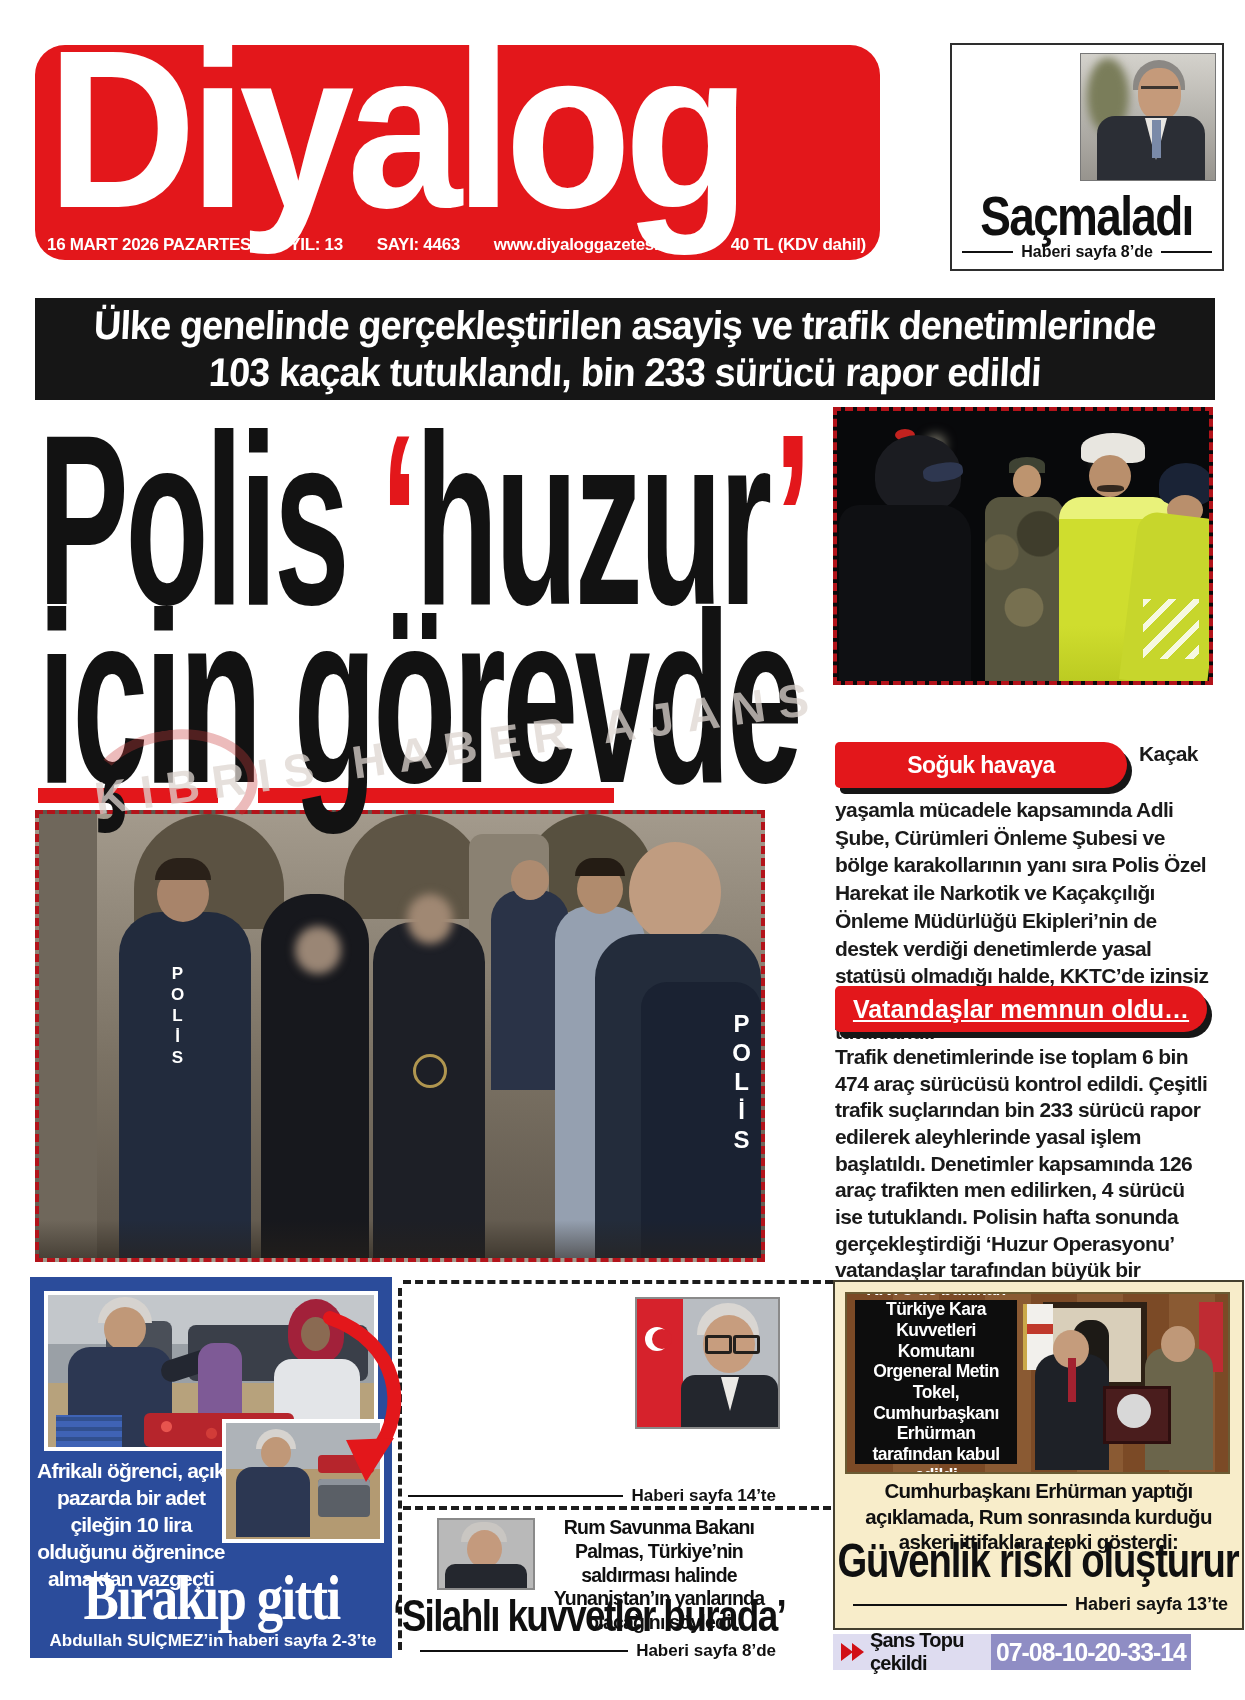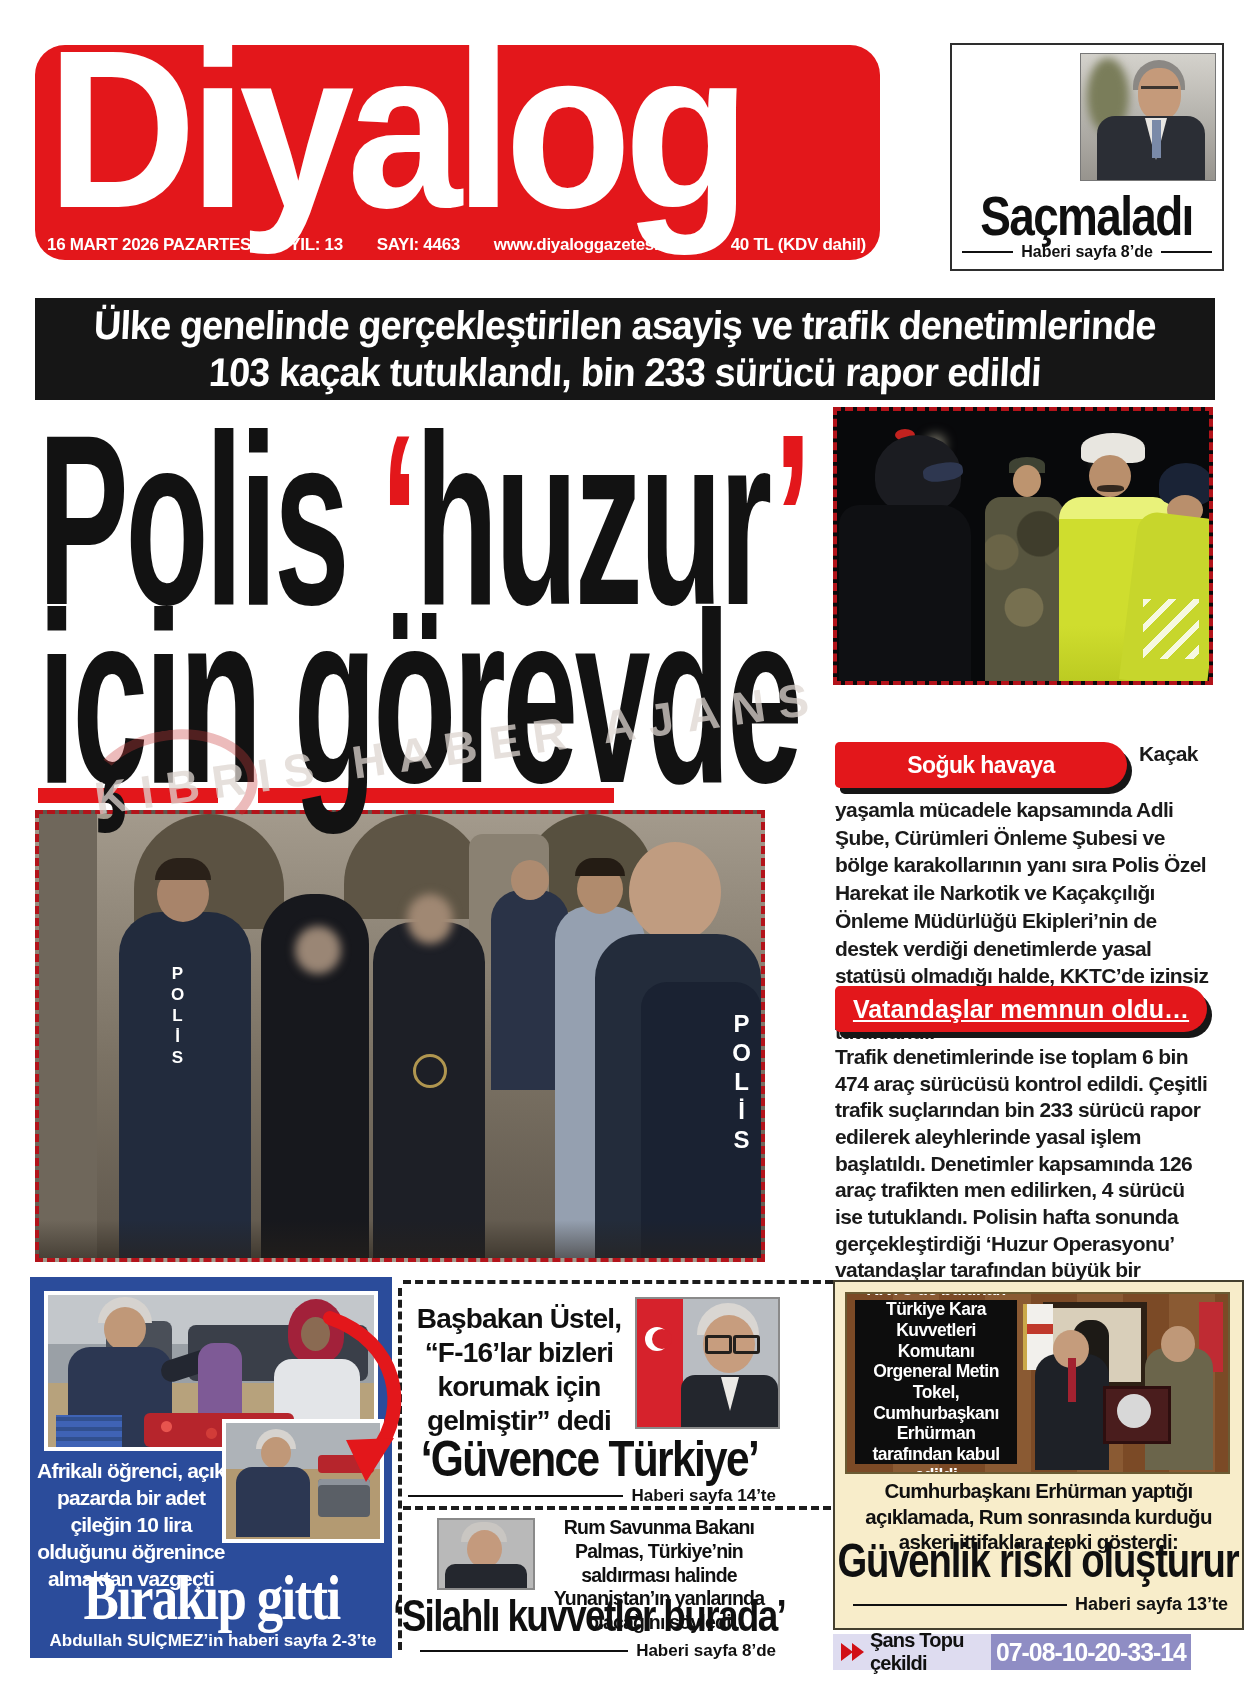--- a/index.html
+++ b/index.html
@@ -237,34 +237,30 @@
   </div>
 
   <svg class="abs" style="left:0;top:0;width:1245px;height:1700px;pointer-events:none;z-index:6;" viewBox="0 0 1245 1700">
     <path d="M 330,1318 C 398,1342 410,1408 376,1452" stroke="#e3171b" stroke-width="14" fill="none" stroke-linecap="round"></path>
     <polygon points="346,1440 394,1438 366,1482" fill="#e3171b"></polygon>
   </svg>
 
   <div class="dash-h" style="left:403px;top:1280px;width:430px;"></div>
   <div class="dash-v" style="left:398px;top:1288px;height:362px;"></div>
 
-  <div class="midkicker" style="left:408px;top:1302px;width:222px;font-size:28px;line-height:1.22;">Başbakan Üstel, “F-16’lar bizleri korumak için gelmiştir” dedi</div>
   <div class="photo" style="left:635px;top:1297px;width:141px;height:128px;border:2px solid #8a8a8a;background:#b9bdc2;">
     <div class="shape" style="left:0;top:0;width:46px;height:100%;background:#d6222c;"></div>
     <div class="shape" style="left:8px;top:28px;width:24px;height:24px;border-radius:50%;background:#fff;"></div>
     <div class="shape" style="left:15px;top:30px;width:20px;height:20px;border-radius:50%;background:#d6222c;"></div>
     <div class="shape" style="left:60px;top:4px;width:62px;height:32px;background:#d9d6d2;border-radius:31px 31px 0 0;"></div>
     <div class="head" style="left:66px;top:16px;width:52px;height:58px;background:#c79d7e;"></div>
     <div class="shape" style="left:68px;top:36px;width:21px;height:13px;border:3px solid #23201d;border-radius:3px;"></div>
     <div class="shape" style="left:96px;top:36px;width:21px;height:13px;border:3px solid #23201d;border-radius:3px;"></div>
     <div class="shape" style="left:44px;top:76px;width:97px;height:52px;background:#23262d;border-radius:14px 14px 0 0;"></div>
     <div class="shape" style="left:84px;top:78px;width:18px;height:34px;background:#eceae6;clip-path:polygon(0 0,100% 0,50% 100%);"></div>
-  </div>
-  <div class="cx midheadline" style="position:absolute;left:400px;top:1430px;width:378px;">
-    <span class="nowrap" style="transform:scaleX(.85);">‘Güvence Türkiye’</span>
   </div>
   <div class="refrow" style="position:absolute;left:408px;top:1486px;width:368px;font-size:17px;">
     <span class="refline"></span>
     <span>Haberi sayfa 14’te</span>
   </div>
   <div class="dash-h" style="left:403px;top:1506px;width:428px;"></div>
 
   <div class="photo" style="left:437px;top:1518px;width:94px;height:68px;border:2px solid #8a8a8a;background:#b9b9b9;">
     <div class="shape" style="left:22px;top:2px;width:46px;height:20px;background:#c9c6c2;border-radius:23px 23px 0 0;"></div>
     <div class="head" style="left:28px;top:10px;width:35px;height:38px;background:#c49a7d;"></div>

